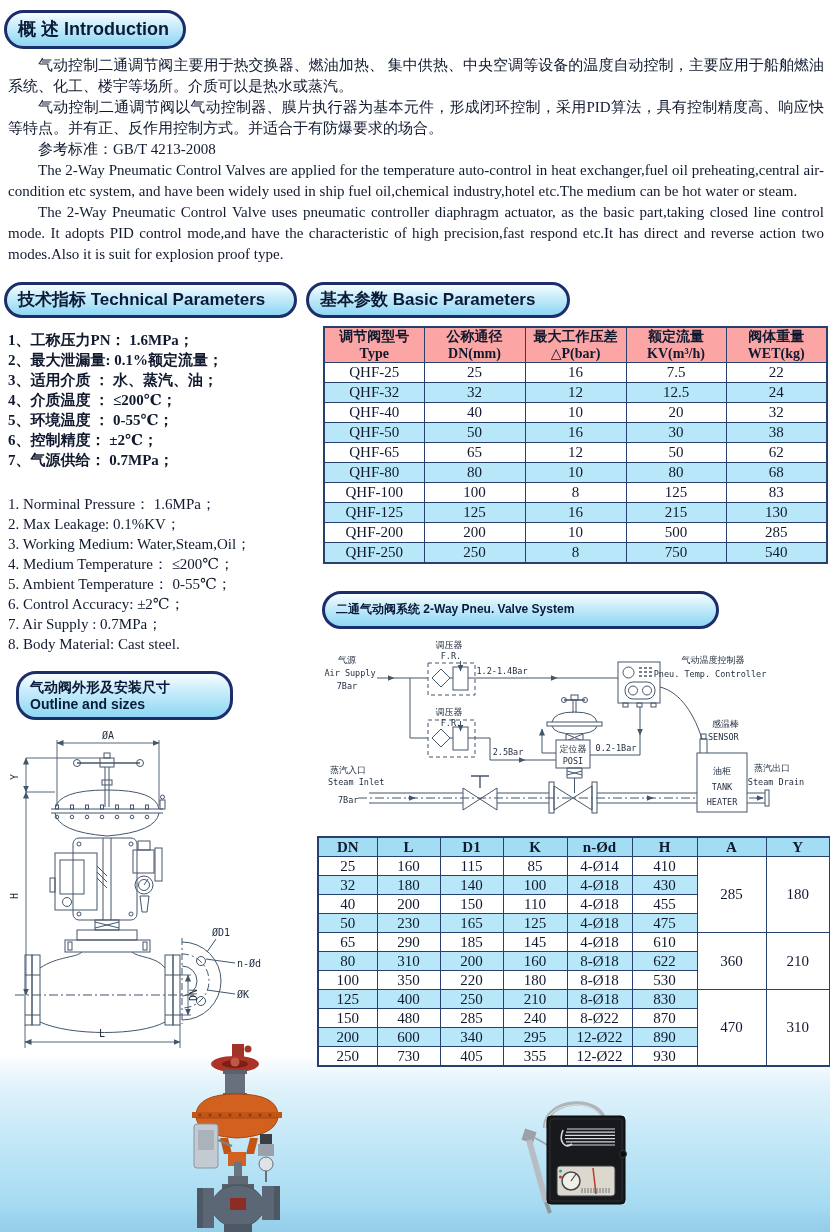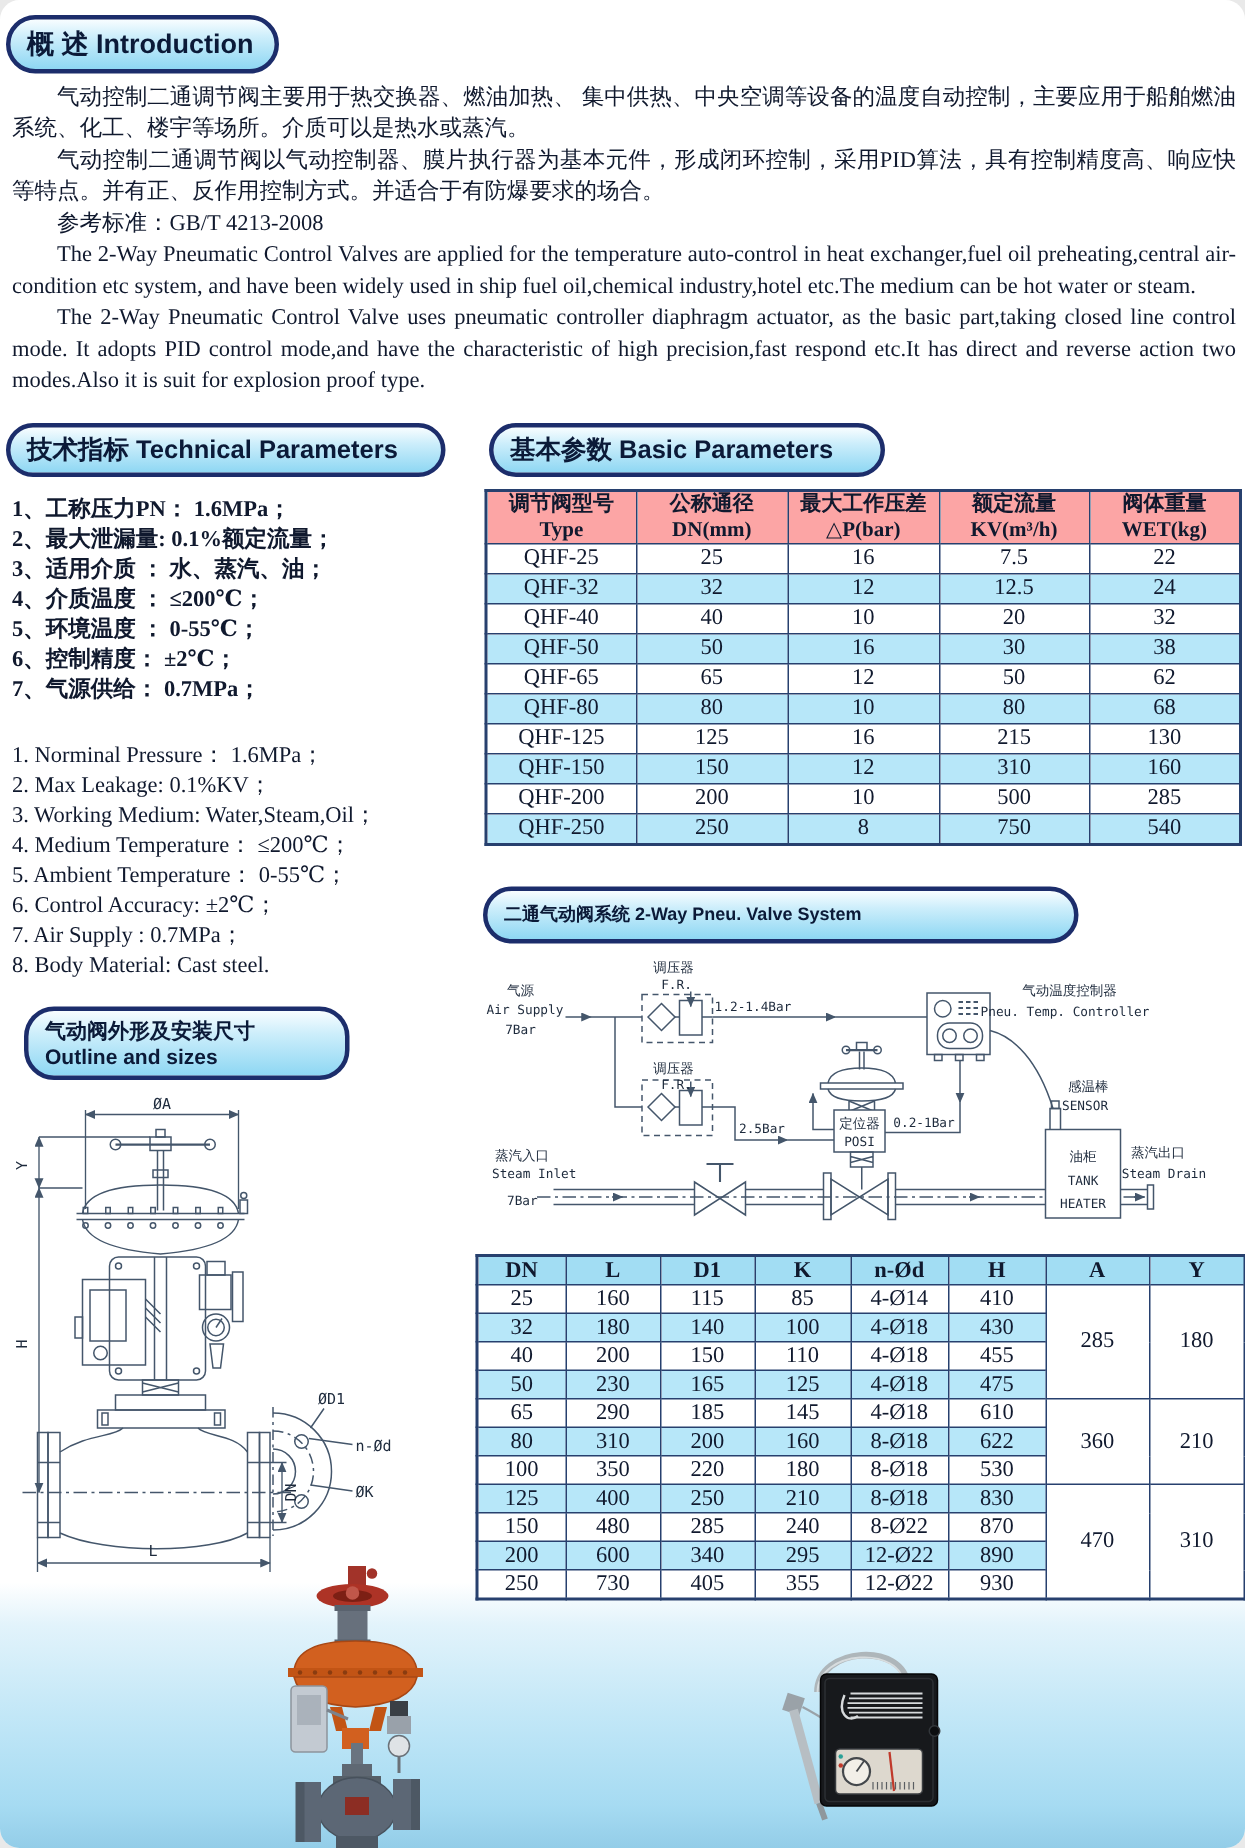--- a/index.html
+++ b/index.html
@@ -1,32 +1,32 @@
 <!DOCTYPE html>
 <html><head>
 <meta charset="utf-8">
 <style>
   html,body{margin:0;padding:0;background:#e9e9e9;}
   .page{
     position:relative;width:830px;height:1232px;background:#ffffff;
     margin:0 auto;overflow:hidden;
-    font-family:"Liberation Serif","DejaVu Serif",serif;color:#10192e;border-radius:13px;
+    font-family:"Liberation Serif","DejaVu Serif",serif;color:#10192e;
   }
   
   .pill{
     position:absolute;box-sizing:border-box;
     border:3px solid #1c2d6b;border-radius:20px;
     background:linear-gradient(180deg,#f8fdff 0%,#cdeefb 35%,#8ed7f3 100%);
     display:flex;flex-direction:column;justify-content:center;
     padding:0 11px;font-family:"Liberation Sans",sans-serif;
     font-weight:bold;color:#0b1a38;line-height:1.15;
   }
   .pill-intro{left:4px;top:10px;width:182px;height:39px;font-size:18px;}
   .pill-tech{left:4px;top:282px;width:293px;height:36px;font-size:17px;}
-  .pill-basic{left:326px;top:282px;width:264px;height:36px;font-size:17px;}
+  .pill-basic{left:306px;top:282px;width:264px;height:36px;font-size:17px;}
   .pill-system{left:322px;top:591px;width:397px;height:38px;font-size:12px;}
   .pill-outline{left:16px;top:671px;width:217px;height:49px;font-size:14px;}
   
   .intro-text{position:absolute;left:8px;top:55px;width:816px;font-size:15px;line-height:21px;text-align:justify;}
   .intro-text p{margin:0;text-indent:2em;}
   
   .tech-list{position:absolute;left:8px;width:312px;list-style:none;margin:0;padding:0;font-size:15px;line-height:20px;}
   .tech-cn{top:330px;font-weight:bold;}
   .tech-en{top:494px;}
   
@@ -174,32 +174,32 @@
           <td>62</td>
         </tr>
         <tr>
           <td>QHF-80</td>
           <td>80</td>
           <td>10</td>
           <td>80</td>
           <td>68</td>
         </tr>
         <tr>
+          <td>QHF-100</td>
+          <td>100</td>
+          <td>8</td>
+          <td>125</td>
+          <td>83</td>
+        </tr>
+        <tr>
           <td>QHF-125</td>
           <td>125</td>
           <td>16</td>
           <td>215</td>
           <td>130</td>
-        </tr>
-        <tr>
-          <td>QHF-150</td>
-          <td>150</td>
-          <td>12</td>
-          <td>310</td>
-          <td>160</td>
         </tr>
         <tr>
           <td>QHF-200</td>
           <td>200</td>
           <td>10</td>
           <td>500</td>
           <td>285</td>
         </tr>
         <tr>
           <td>QHF-250</td>

